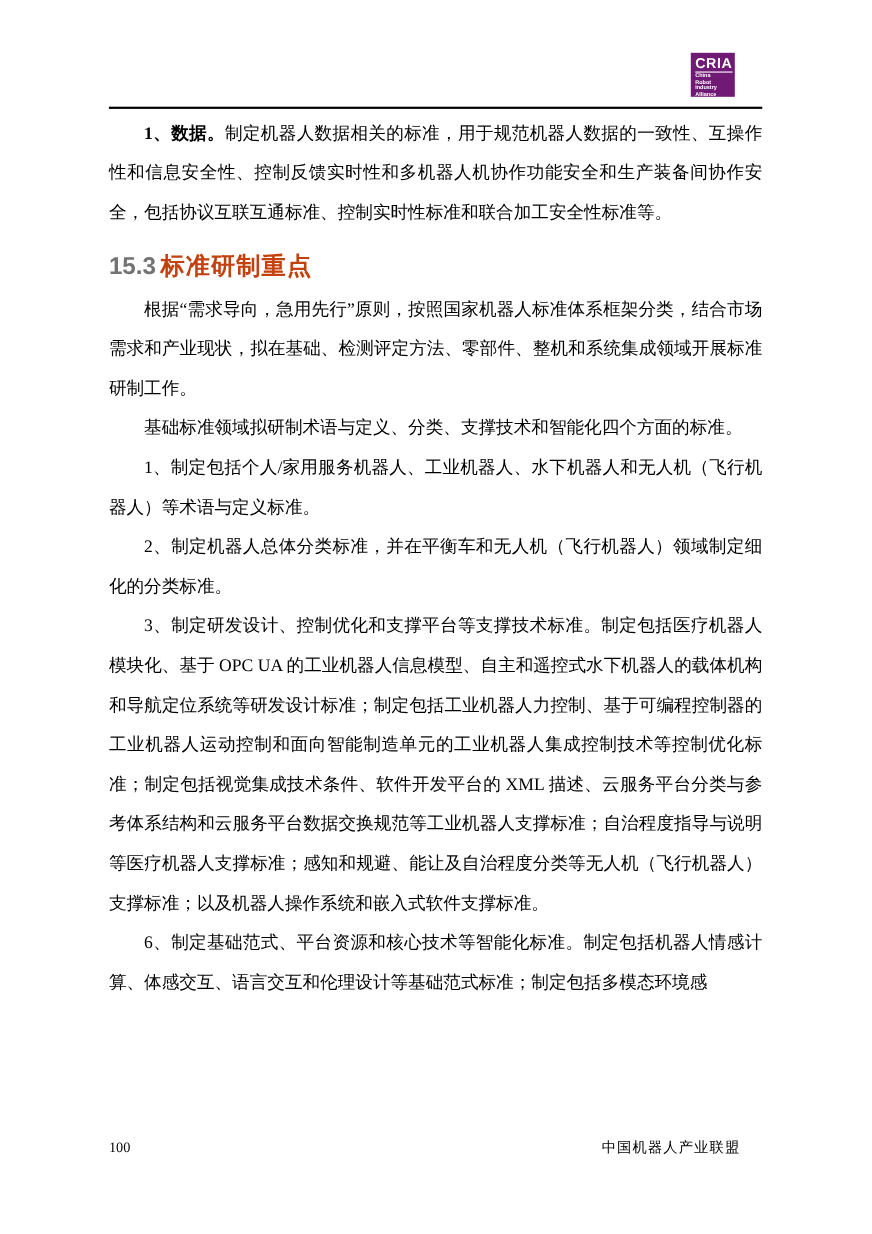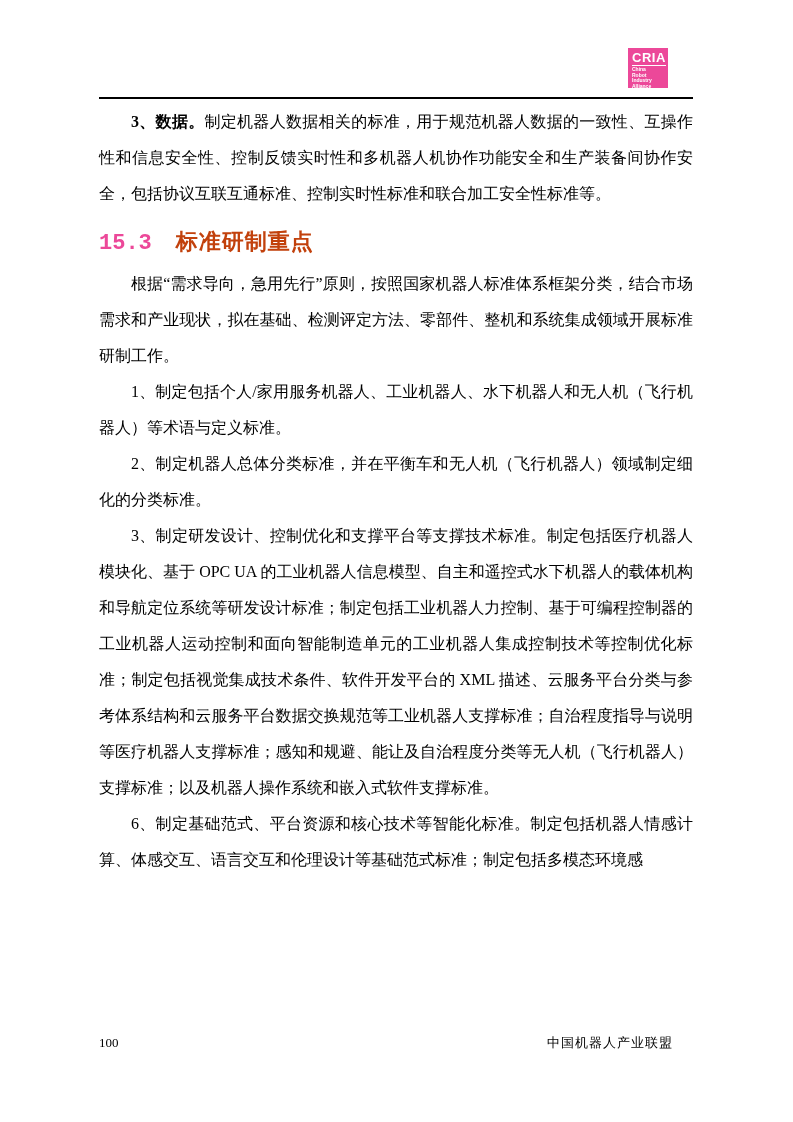--- a/index.html
+++ b/index.html
@@ -31,21 +31,21 @@
     font-style: italic;
     letter-spacing: 0.5px;
     white-space: nowrap;
   }
   .logo {
     position: absolute;
     right: 25px;
     bottom: 9px;
     width: 40px;
     height: 40px;
-    background: #ec4899;
+    background: #701a75;
     color: #ffffff;
     box-sizing: border-box;
     padding: 3px 0 0 4px;
     display: flex;
     flex-direction: column;
     font-family: "Liberation Sans", "DejaVu Sans", sans-serif;
   }
   .logo-acronym {
     font-weight: bold;
     font-size: 13px;
@@ -80,23 +80,23 @@
 
   .section-heading {
     margin: 14px 0 6px 0;
     font-size: 22px;
     line-height: 32px;
     font-weight: bold;
     text-indent: 0;
     text-align: left;
   }
   .sec-num {
-    font-family: Liberation Mono, monospace;
-    color: #ec4899;
-    margin-right: 24px;
+    font-family: Liberation Sans, sans-serif;
+    color: #737373;
+    margin-right: 4px;
   }
   .sec-title {
     font-family: "Liberation Sans", "DejaVu Sans", sans-serif;
     color: #c2410c;
     letter-spacing: 1px;
   }
   .sub-heading {
     font-weight: bold;
     font-family: "Liberation Sans", "DejaVu Sans", sans-serif;
     letter-spacing: 0.5px;
@@ -125,28 +125,29 @@
       <span class="logo-acronym">CRIA</span>
       <span class="logo-line">China</span>
       <span class="logo-line">Robot</span>
       <span class="logo-line">Industry</span>
       <span class="logo-line">Alliance</span>
     </div>
   </div>
 
   <main class="doc-main">
 
-    <p><span class="lead">3、数据。</span><span>制定机器人数据相关的标准，用于规范机器人数据的一致性、互操作性和信息安全性、控制反馈实时性和多机器人机协作功能安全和生产装备间协作安全，包括协议互联互通标准、控制实时性标准和联合加工安全性标准等。</span></p>
+    <p><span class="lead">1、数据。</span><span>制定机器人数据相关的标准，用于规范机器人数据的一致性、互操作性和信息安全性、控制反馈实时性和多机器人机协作功能安全和生产装备间协作安全，包括协议互联互通标准、控制实时性标准和联合加工安全性标准等。</span></p>
 
 
     <h2 class="section-heading"><span class="sec-num">15.3</span><span class="sec-title">标准研制重点</span></h2>
 
     <p><span>根据“需求导向，急用先行”原则，按照国家机器人标准体系框架分类，结合市场需求和产业现状，拟在基础、检测评定方法、零部件、整机和系统集成领域开展标准研制工作。</span></p>
 
 
+    <p>基础标准领域拟研制术语与定义、分类、支撑技术和智能化四个方面的标准。</p>
 
     <p>1、制定包括个人/家用服务机器人、工业机器人、水下机器人和无人机（飞行机器人）等术语与定义标准。</p>
 
     <p>2、制定机器人总体分类标准，并在平衡车和无人机（飞行机器人）领域制定细化的分类标准。</p>
 
     <p>3、制定研发设计、控制优化和支撑平台等支撑技术标准。制定包括医疗机器人模块化、基于 OPC UA 的工业机器人信息模型、自主和遥控式水下机器人的载体机构和导航定位系统等研发设计标准；制定包括工业机器人力控制、基于可编程控制器的工业机器人运动控制和面向智能制造单元的工业机器人集成控制技术等控制优化标准；制定包括视觉集成技术条件、软件开发平台的 XML 描述、云服务平台分类与参考体系结构和云服务平台数据交换规范等工业机器人支撑标准；自治程度指导与说明等医疗机器人支撑标准；感知和规避、能让及自治程度分类等无人机（飞行机器人）支撑标准；以及机器人操作系统和嵌入式软件支撑标准。</p>
 
     <p>6、制定基础范式、平台资源和核心技术等智能化标准。制定包括机器人情感计算、体感交互、语言交互和伦理设计等基础范式标准；制定包括多模态环境感</p>
 
   </main>

